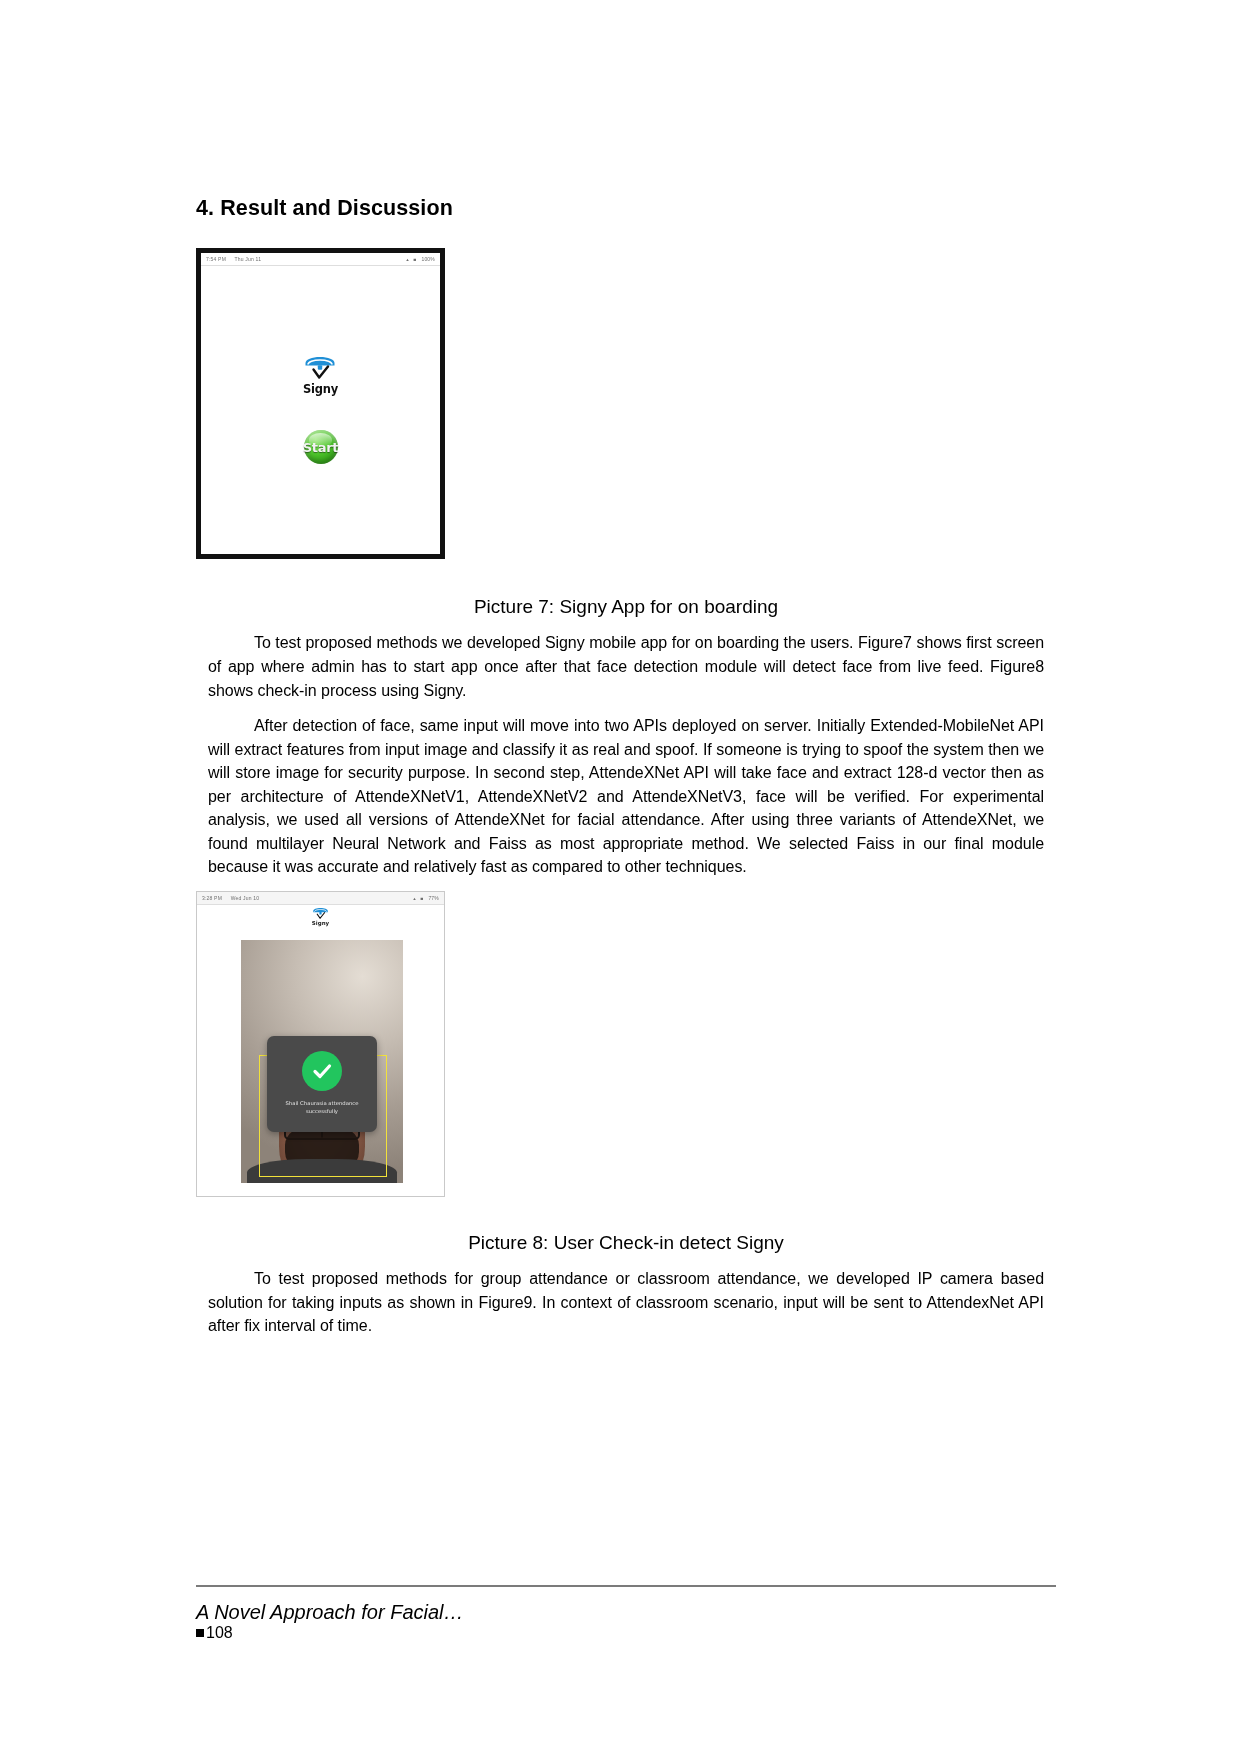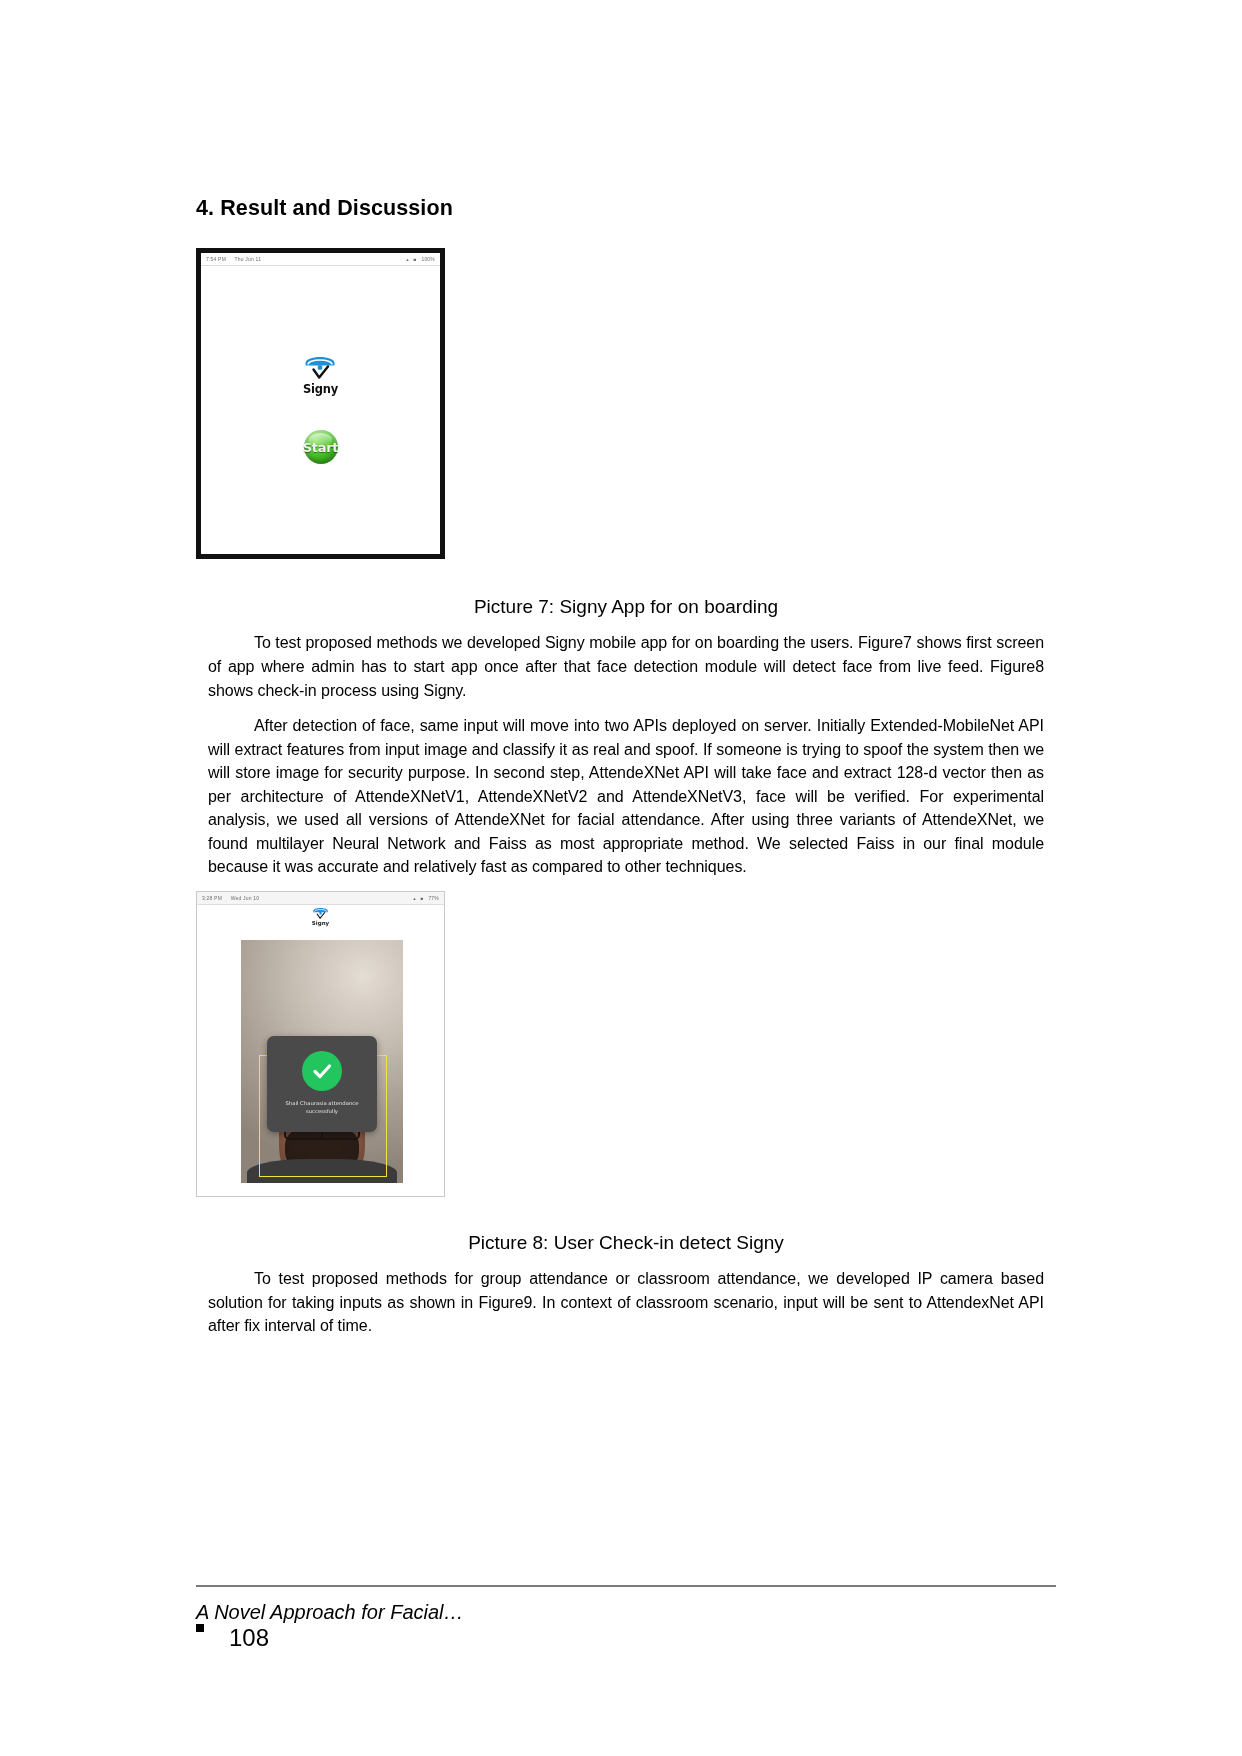--- a/index.html
+++ b/index.html
@@ -311,23 +311,23 @@
     align-items: baseline;
     margin-top: 14px;
     flex-direction: column;
   }
   .footer-title {
     font-style: italic;
     font-size: 20px;
     font-weight: normal;
   }
   .footer-page {
-    font-size: 24px;
-    display: flex;
-    gap: 23px;
+    font-size: 16px;
+    display: flex;
+    align-items: center;
   }
   .footer-bullet {
     display: inline-block;
     width: 8px;
     height: 8px;
     background: #000;
     margin-right: 2px;
   }
 </style>
 </head>

